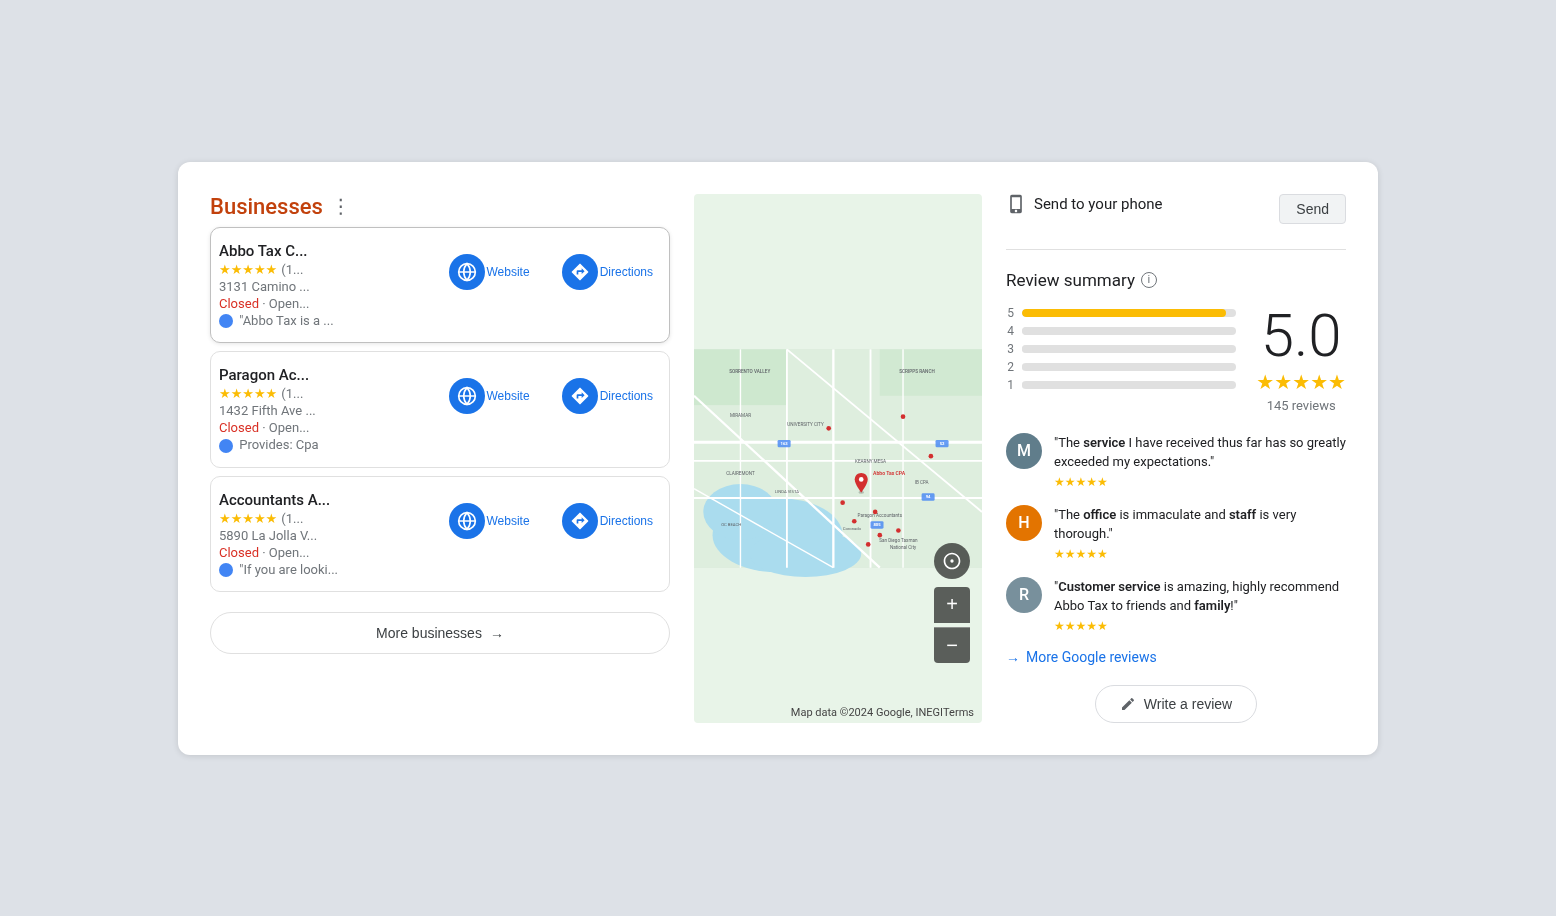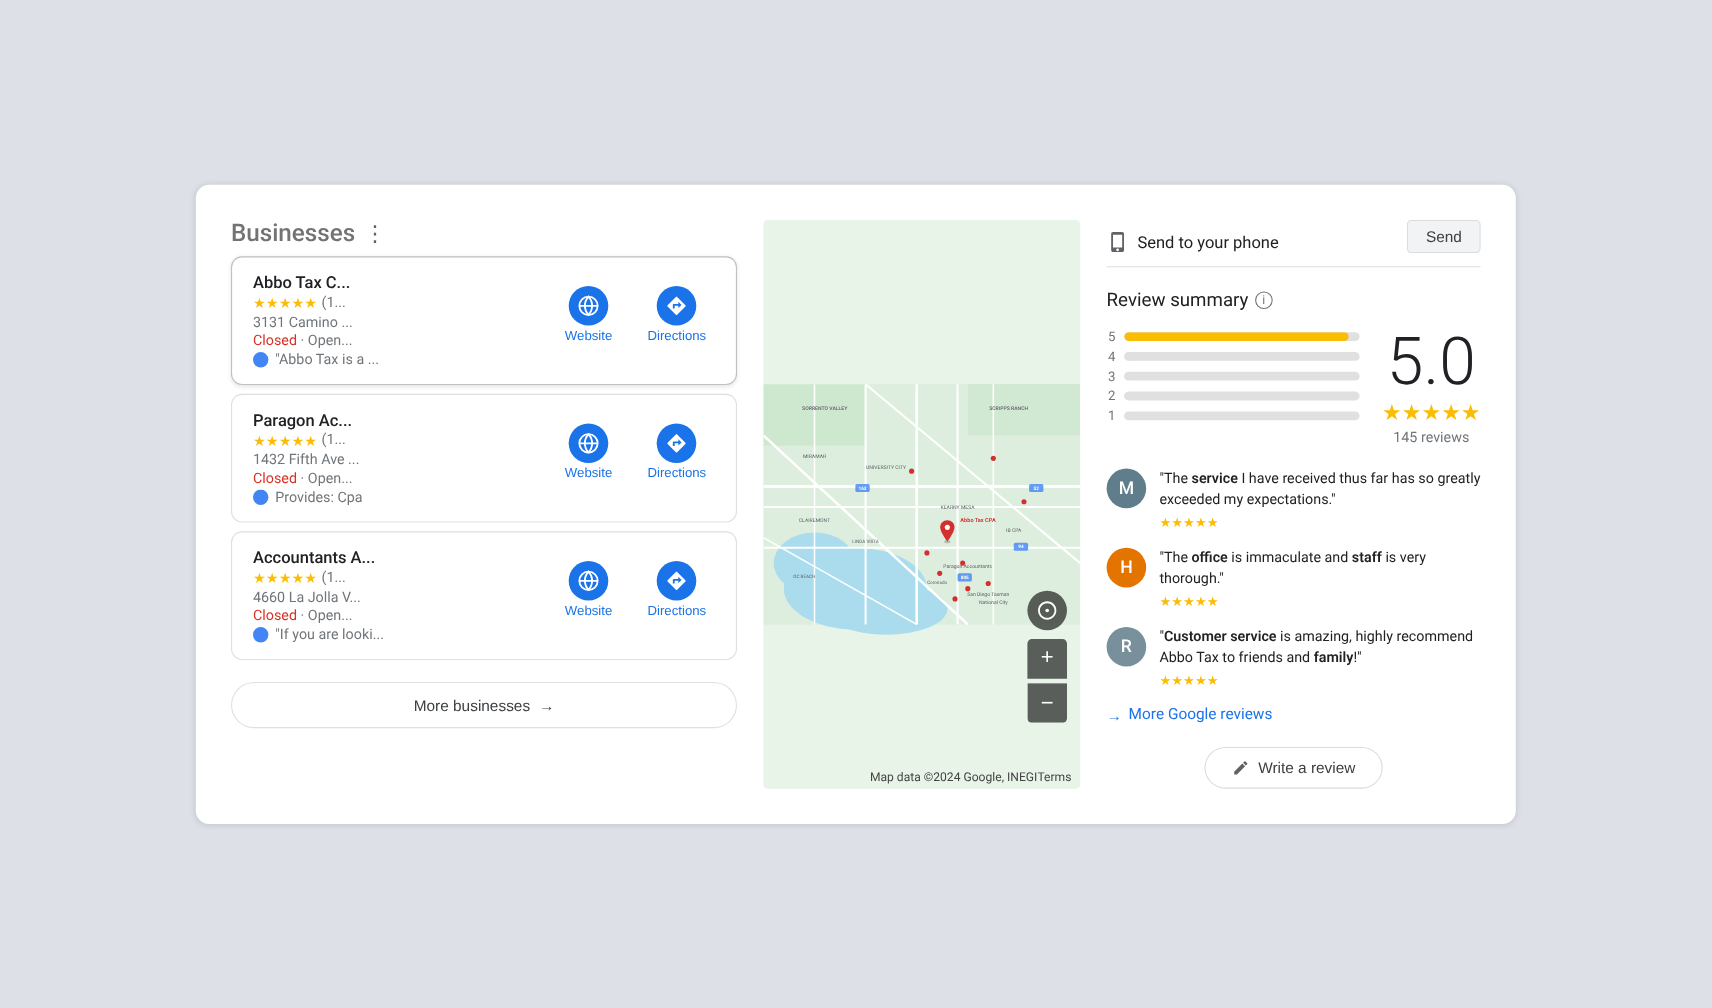--- a/index.html
+++ b/index.html
@@ -28,41 +28,41 @@
     }
     .panel-header {
       display: flex;
       align-items: center;
       margin-bottom: 8px;
       gap: 8px;
     }
     .panel-title {
       font-size: 22px;
       font-weight: 500;
-      color: #737373;
+      color: #c2410c;
     }
     .more-icon {
       font-size: 20px;
       color: #5f6368;
       cursor: pointer;
     }
     .warning-text {
       color: #e37400;
       font-size: 13px;
       margin-bottom: 12px;
     }
     .businesses-list {
       display: flex;
       flex-direction: column;
       gap: 0;
     }
     .business-card {
       border: 1.5px solid #e0e0e0;
       border-radius: 10px;
-      padding: 14px 19px;
+      padding: 14px 8px;
       margin-bottom: 8px;
       background: #fff;
     }
     .business-card.active {
       border-color: #c0c0c0;
       box-shadow: 0 1px 4px rgba(0,0,0,0.1);
     }
     .business-row {
       display: flex;
       align-items: flex-start;
@@ -120,21 +120,20 @@
       width: 14px;
       height: 14px;
       background: #4285f4;
       border-radius: 50%;
       margin-right: 3px;
       vertical-align: middle;
       position: relative;
     }
     .action-btn {
       display: flex;
-      flex-direction: column;
       align-items: center;
       gap: 2px;
       background: none;
       border: none;
       cursor: pointer;
       padding: 4px 8px;
       justify-content: center;
     }
     .action-icon {
       width: 36px;
@@ -242,24 +241,24 @@
       cursor: pointer;
       border: none;
       margin-bottom: 4px;
     }
     .right-panel {
       width: 340px;
       flex-shrink: 0;
     }
     .send-row {
       display: flex;
-      align-items: flex-end;
+      align-items: flex-start;
       justify-content: space-between;
       margin-bottom: 20px;
-      padding-bottom: 12px;
+      padding-bottom: 25px;
       border-bottom: 1px solid #e0e0e0;
     }
     .send-label {
       display: flex;
       align-items: center;
       gap: 8px;
       font-size: 15px;
       color: #202124;
     }
     .send-btn {
@@ -505,21 +504,21 @@
       </div>
 
       <div class="business-card">
         <div class="business-row">
           <div class="business-info">
             <div class="business-name">Accountants A...</div>
             <div class="rating-row">
               <span class="stars">★★★★★</span>
               <span class="rating-count">(1...</span>
             </div>
-            <div class="address">4660 La Jolla V...</div>
+            <div class="address">5890 La Jolla V...</div>
             <div class="status">
               <span class="closed">Closed</span>
               <span class="open-info"> · <span>Open...</span></span>
             </div>
             <div class="snippet">
               <span class="snippet-icon"></span>
               <span>"If you are looki...</span>
             </div>
           </div>
           <div class="actions-row">

